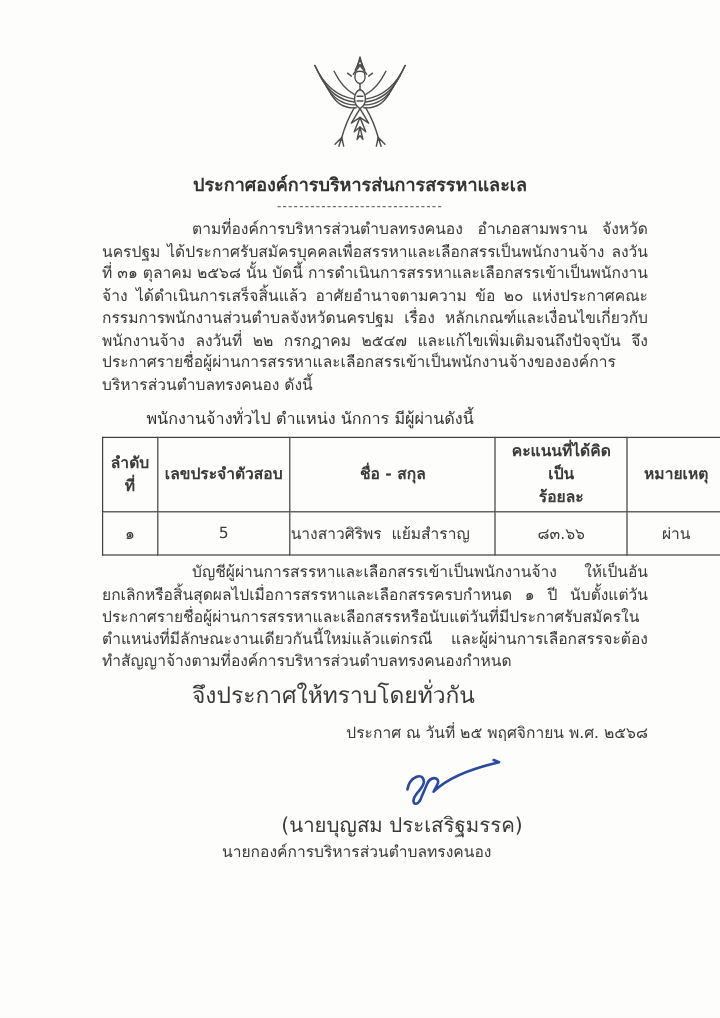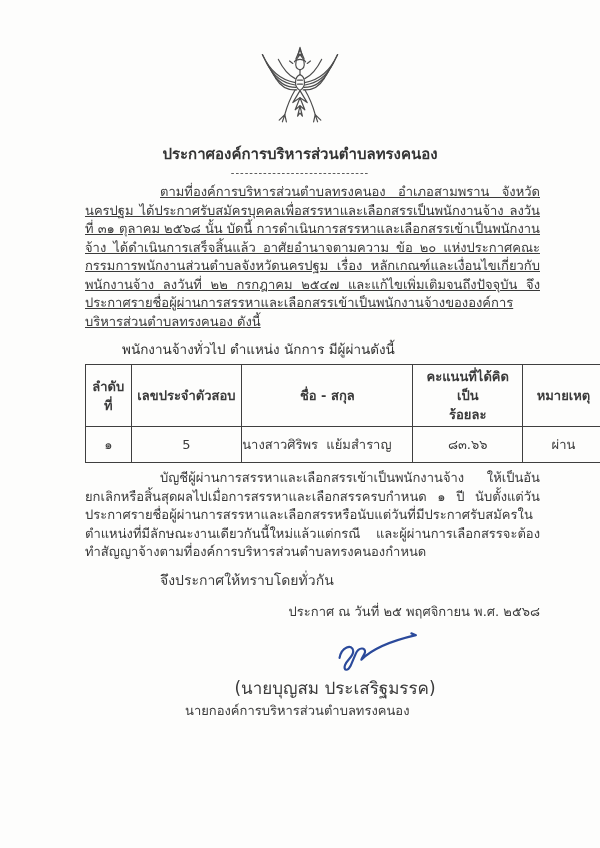--- a/index.html
+++ b/index.html
@@ -26,21 +26,21 @@
   }
   .separator {
     text-align:center; font-size:10px; letter-spacing:1px;
     line-height:15px; color:#444; margin-top:1px;
   }
   .content { margin-left:85px; width:455px; }
   .para {
     font-size:13px; line-height:18.5px; text-align:justify;
     text-indent:75px; color:#3a3a3a; margin:0;
   }
-  .para1 { margin-top:3px;text-decoration:underline; }
+  .para1 { margin-top:3px; }
   .table-heading {
     font-size:13.5px; font-weight:normal; color:#333;
     margin:9px 0 0 37px; line-height:19px;
   }
   table.results-table {
     border-collapse:collapse; width:520px; margin-top:5px;
     font-size:13px; color:#3a3a3a; table-layout:fixed;
   }
   .results-table th, .results-table td {
     border:1.4px solid #3f3f3f; text-align:center; padding:2px 3px;
@@ -51,21 +51,21 @@
   }
   .results-table td { height:31px; vertical-align:middle; }
   .results-table td.name-cell { text-align:left; padding-left:0; white-space:pre-wrap; }
   .col-no { width:8.8%; }
   .col-id { width:21.3%; }
   .col-name { width:33%; }
   .col-score { width:21.1%; }
   .col-remark { width:15.8%; }
   .para2 { margin-top:6px; }
   .closing {
-    font-size:14px; line-height:19px; margin:9px 0 0 75px; color:#3a3a3a;
+    font-size:19px; line-height:19px; margin:9px 0 0 75px; color:#3a3a3a;
   }
   .date-line {
     font-size:13px; text-align:right; margin-top:12px; color:#3a3a3a;
     line-height:19px;
   }
   .signature-block {
     position:relative;
     margin:0 0 0 185px; width:300px; height:110px;
   }
   .signature-svg {
@@ -120,21 +120,21 @@
       <path d="M60,76 L57,89 L60,85 L63,89 Z"></path>
 
       <path d="M54,56 C48,66 44,76 41,87"></path>
       <path d="M41,87 l-7,7 M41,87 l-3,9 M41,87 l2,9"></path>
       <path d="M66,56 C72,66 76,76 79,87"></path>
       <path d="M79,87 l7,7 M79,87 l3,9 M79,87 l-2,9"></path>
     </g>
   </svg>
 
   <div class="title-block">
-    <div class="title-line">ประกาศองค์การบริหารส่วนตำบลทรงคนอง</div>
+    <div class="title-line">ประกาศองค์การบริหารส่นการสรรหาและเล</div>
     <div class="separator">------------------------------</div>
   </div>
 
   <div class="content">
 
     <p class="para para1">ตามที่องค์การบริหารส่วนตำบลทรงคนอง อำเภอสามพราน จังหวัดนครปฐม ได้ประกาศรับสมัครบุคคลเพื่อสรรหาและเลือกสรรเป็นพนักงานจ้าง ลงวันที่ ๓๑ ตุลาคม ๒๕๖๘ นั้น บัดนี้ การดำเนินการสรรหาและเลือกสรรเข้าเป็นพนักงานจ้าง ได้ดำเนินการเสร็จสิ้นแล้ว อาศัยอำนาจตามความ ข้อ ๒๐ แห่งประกาศคณะกรรมการพนักงานส่วนตำบลจังหวัดนครปฐม เรื่อง หลักเกณฑ์และเงื่อนไขเกี่ยวกับพนักงานจ้าง ลงวันที่ ๒๒ กรกฎาคม ๒๕๔๗ และแก้ไขเพิ่มเติมจนถึงปัจจุบัน จึงประกาศรายชื่อผู้ผ่านการสรรหาและเลือกสรรเข้าเป็นพนักงานจ้างขององค์การบริหารส่วนตำบลทรงคนอง ดังนี้</p>
 
     <div class="table-heading">พนักงานจ้างทั่วไป ตำแหน่ง นักการ  มีผู้ผ่านดังนี้</div>
 
     <table class="results-table">

